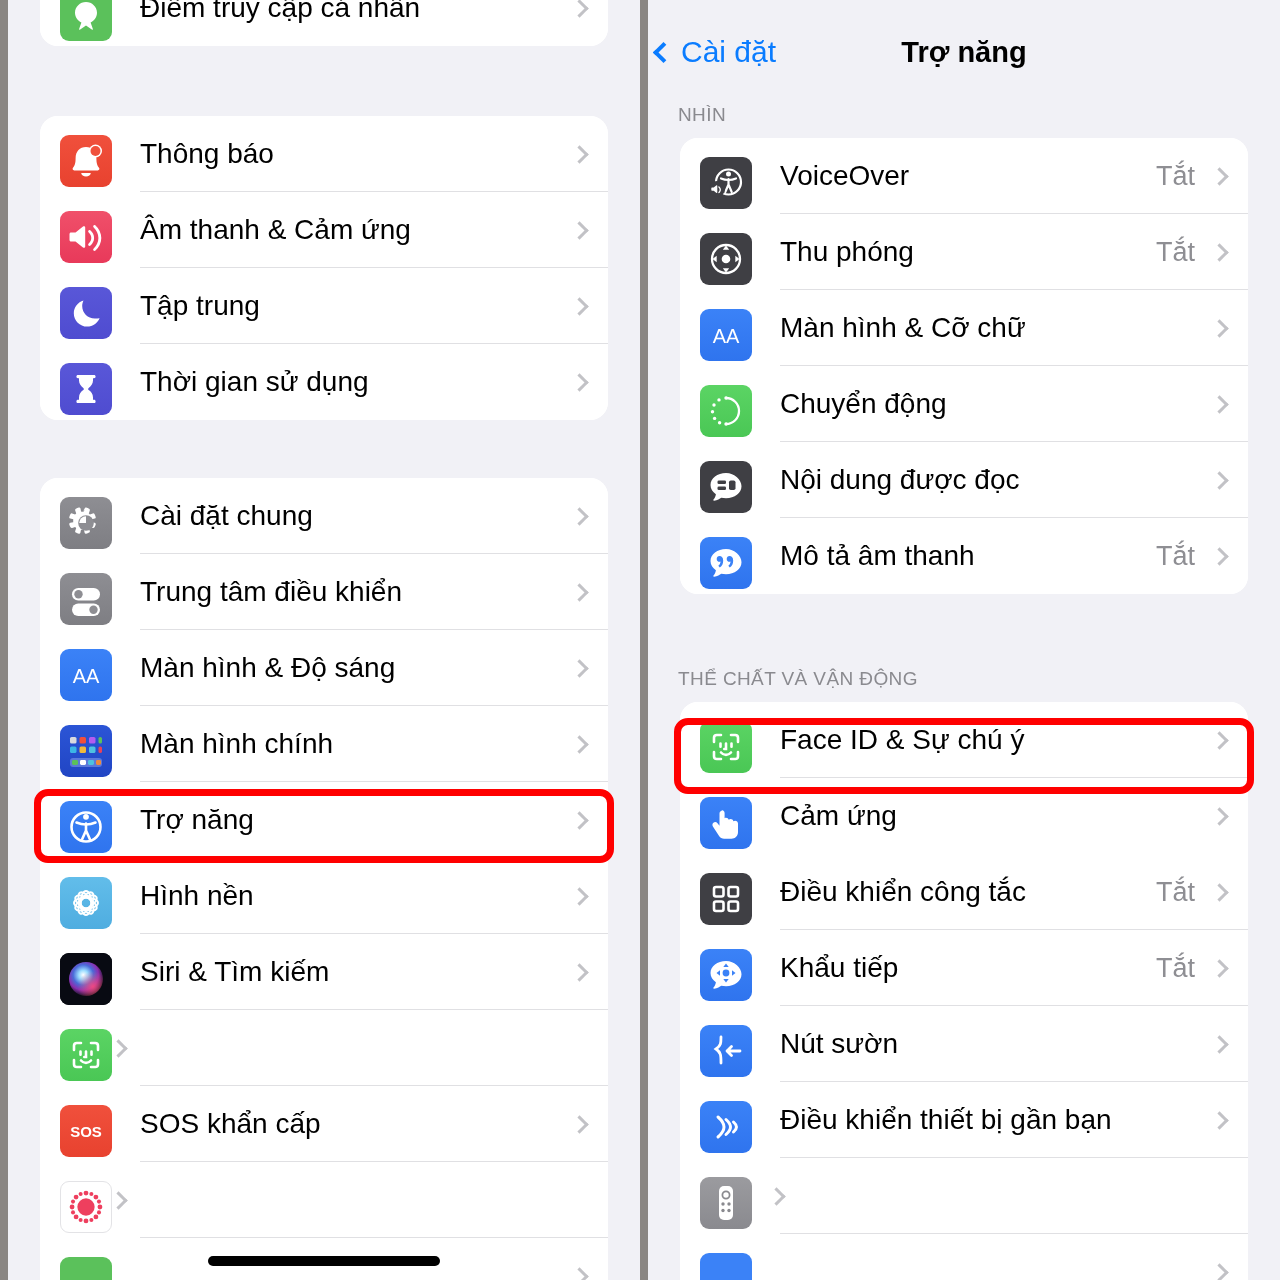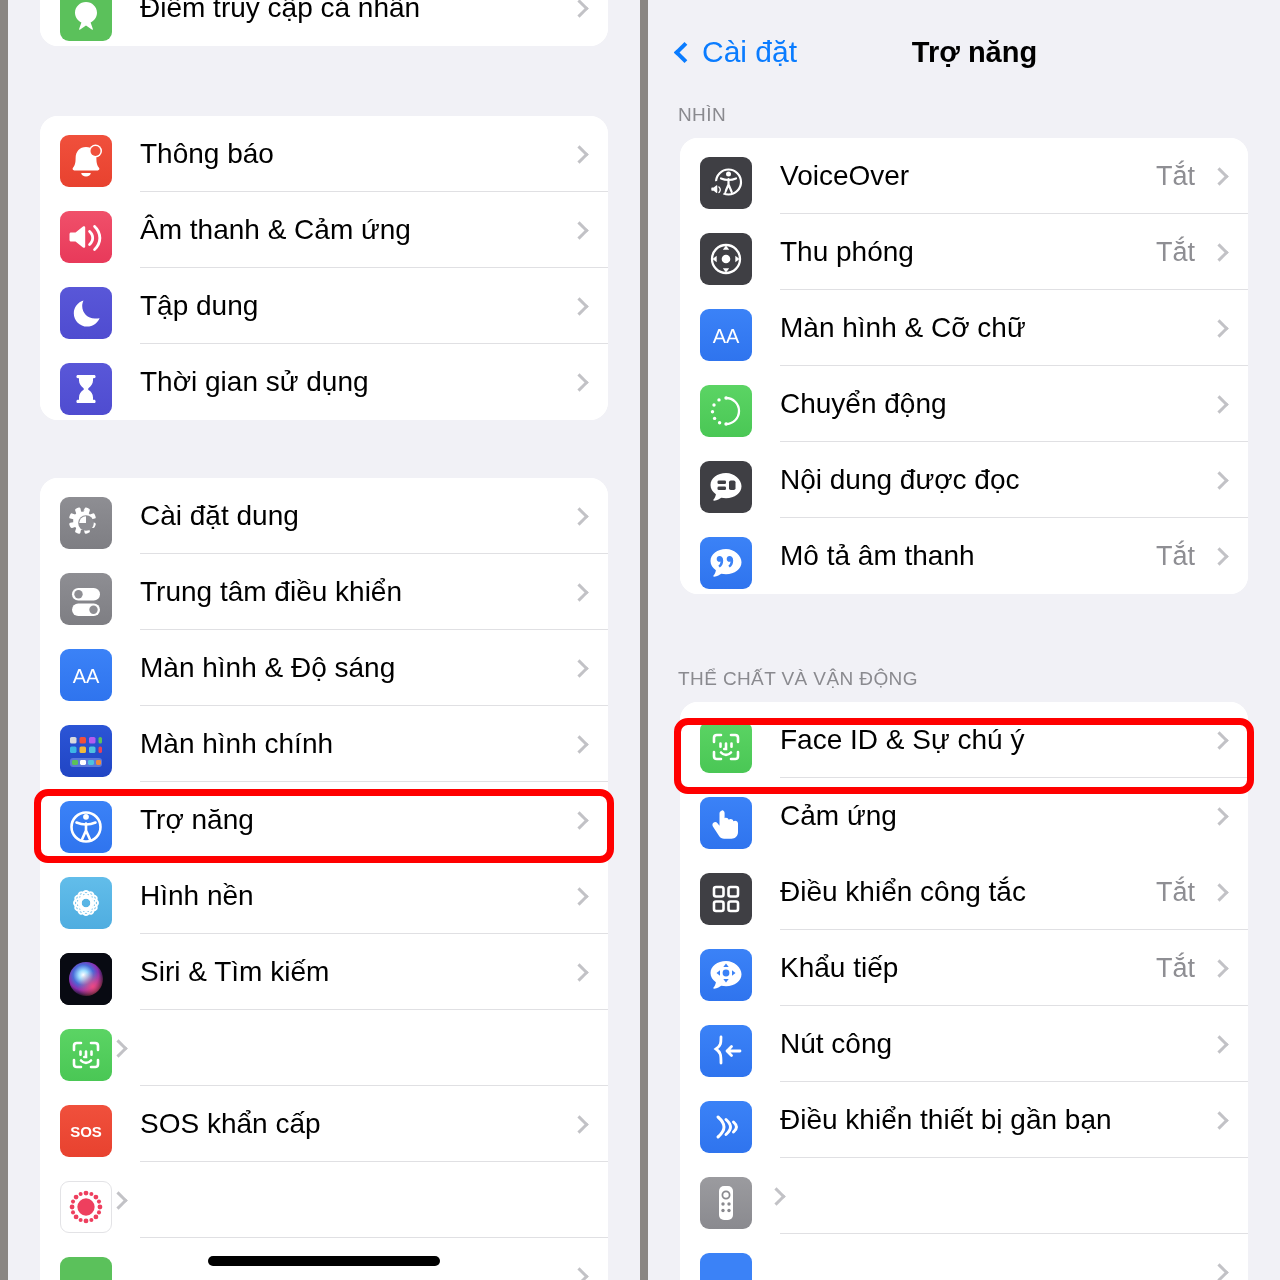--- a/index.html
+++ b/index.html
@@ -26,21 +26,20 @@
   .panel-left  { width: 632px; margin-left: 8px; }
   .panel-right { width: 632px; margin-left: 8px; }
 
   
   .navbar {
     height: 104px;
     display: flex;
     align-items: center;
     position: relative;
     padding: 0 8px;
-    margin-left: 21px;
   }
   .nav-back {
     display: flex; align-items: center; gap: 6px;
     color: #0a7cff;
     font-size: 30px;
     cursor: pointer;
   }
   .nav-back .chev-left {
     display: inline-block;
     width: 15px; height: 15px;
@@ -220,21 +219,21 @@
         <span class="chev"></span>
         <div class="divider"></div>
       </div>
 
       <div class="row">
         <div class="icon-wrap" style="background:linear-gradient(180deg,#5957d8,#4f4cd0);">
           <svg class="ic" viewBox="0 0 52 52">
               <path fill="#fff" d="M34.8 31.6c-7 0-12.6-5.6-12.6-12.6 0-2 .5-3.9 1.3-5.6-5.6 1.6-9.7 6.7-9.7 12.8 0 7.4 6 13.4 13.4 13.4 5.6 0 10.4-3.4 12.4-8.3-1.5.2-3.1.3-4.8.3z"></path>
             </svg>
         </div>
-        <div class="label">Tập dung</div>
+        <div class="label">Tập trung</div>
         <span class="chev"></span>
         <div class="divider"></div>
       </div>
 
       <div class="row">
         <div class="icon-wrap" style="background:linear-gradient(180deg,#5957d8,#4f4cd0);">
           <svg class="ic" viewBox="0 0 52 52">
               <g fill="#fff">
                 <path d="M18 12h16c1 0 1.6.7 1.6 1.6S35 15.2 34 15.2h-1v2.4c0 3-2 5.8-4.3 7.3-.7.4-.7 1.8 0 2.2 2.3 1.5 4.3 4.3 4.3 7.3v2.4h1c1 0 1.6.7 1.6 1.6s-.6 1.6-1.6 1.6H18c-1 0-1.6-.7-1.6-1.6s.6-1.6 1.6-1.6h1v-2.4c0-3 2-5.8 4.3-7.3.7-.4.7-1.8 0-2.2-2.3-1.5-4.3-4.3-4.3-7.3v-2.4h-1c-1 0-1.6-.7-1.6-1.6S17 12 18 12z"></path>
               </g>
@@ -256,21 +255,21 @@
               </g>
               <circle cx="26" cy="26" r="7.8" fill="#8e8e93"></circle>
               <g fill="#fff">
                 <path d="M26 18.6v7.2h7.2c0-4-3.2-7.2-7.2-7.2z" opacity="0"></path>
               </g>
               <path fill="#fff" d="M26 19.2a6.8 6.8 0 0 0-6.8 6.8h6.8v-6.8z"></path>
               <path fill="#fff" d="M26.9 26.6 21 30.7a6.8 6.8 0 0 0 9.4-1.8 6.8 6.8 0 0 0-3.5-2.3z" opacity="0"></path>
               <path fill="#fff" d="M32.8 26H26v6.8a6.8 6.8 0 0 0 6.8-6.8z" opacity="0"></path>
             </svg>
         </div>
-        <div class="label">Cài đặt dung</div>
+        <div class="label">Cài đặt chung</div>
         <span class="chev"></span>
         <div class="divider"></div>
       </div>
 
       <div class="row">
         <div class="icon-wrap" style="background:linear-gradient(180deg,#8e8e93,#7e7e83);">
           <svg class="ic" viewBox="0 0 52 52">
               <g fill="#fff">
                 <rect x="12" y="15" width="28" height="12.5" rx="6.25"></rect>
                 <rect x="12" y="30.5" width="28" height="12.5" rx="6.25"></rect>
@@ -638,21 +637,21 @@
         <div class="divider"></div>
       </div>
 
       <div class="row">
         <div class="icon-wrap" style="background:linear-gradient(180deg,#3b82f7,#2f74ee);">
           <svg class="ic" viewBox="0 0 52 52">
             <path d="M21 12c0 6 0 8.5-5 12 5 3.5 5 6 5 14" fill="none" stroke="#fff" stroke-width="2.8" stroke-linecap="round"></path>
             <path d="M40 26H27m0 0 4.5-4.5M27 26l4.5 4.5" fill="none" stroke="#fff" stroke-width="2.8" stroke-linecap="round" stroke-linejoin="round"></path>
           </svg>
         </div>
-        <div class="label">Nút công</div>
+        <div class="label">Nút sườn</div>
         <div class="value"></div>
         <span class="chev"></span>
         <div class="divider"></div>
       </div>
 
       <div class="row">
         <div class="icon-wrap" style="background:linear-gradient(180deg,#3b82f7,#2f74ee);">
           <svg class="ic" viewBox="0 0 52 52">
             <g fill="none" stroke="#fff" stroke-width="3" stroke-linecap="round">
               <path d="M18 16c4 3.5 6 6.3 6 10s-2 6.5-6 10"></path>

